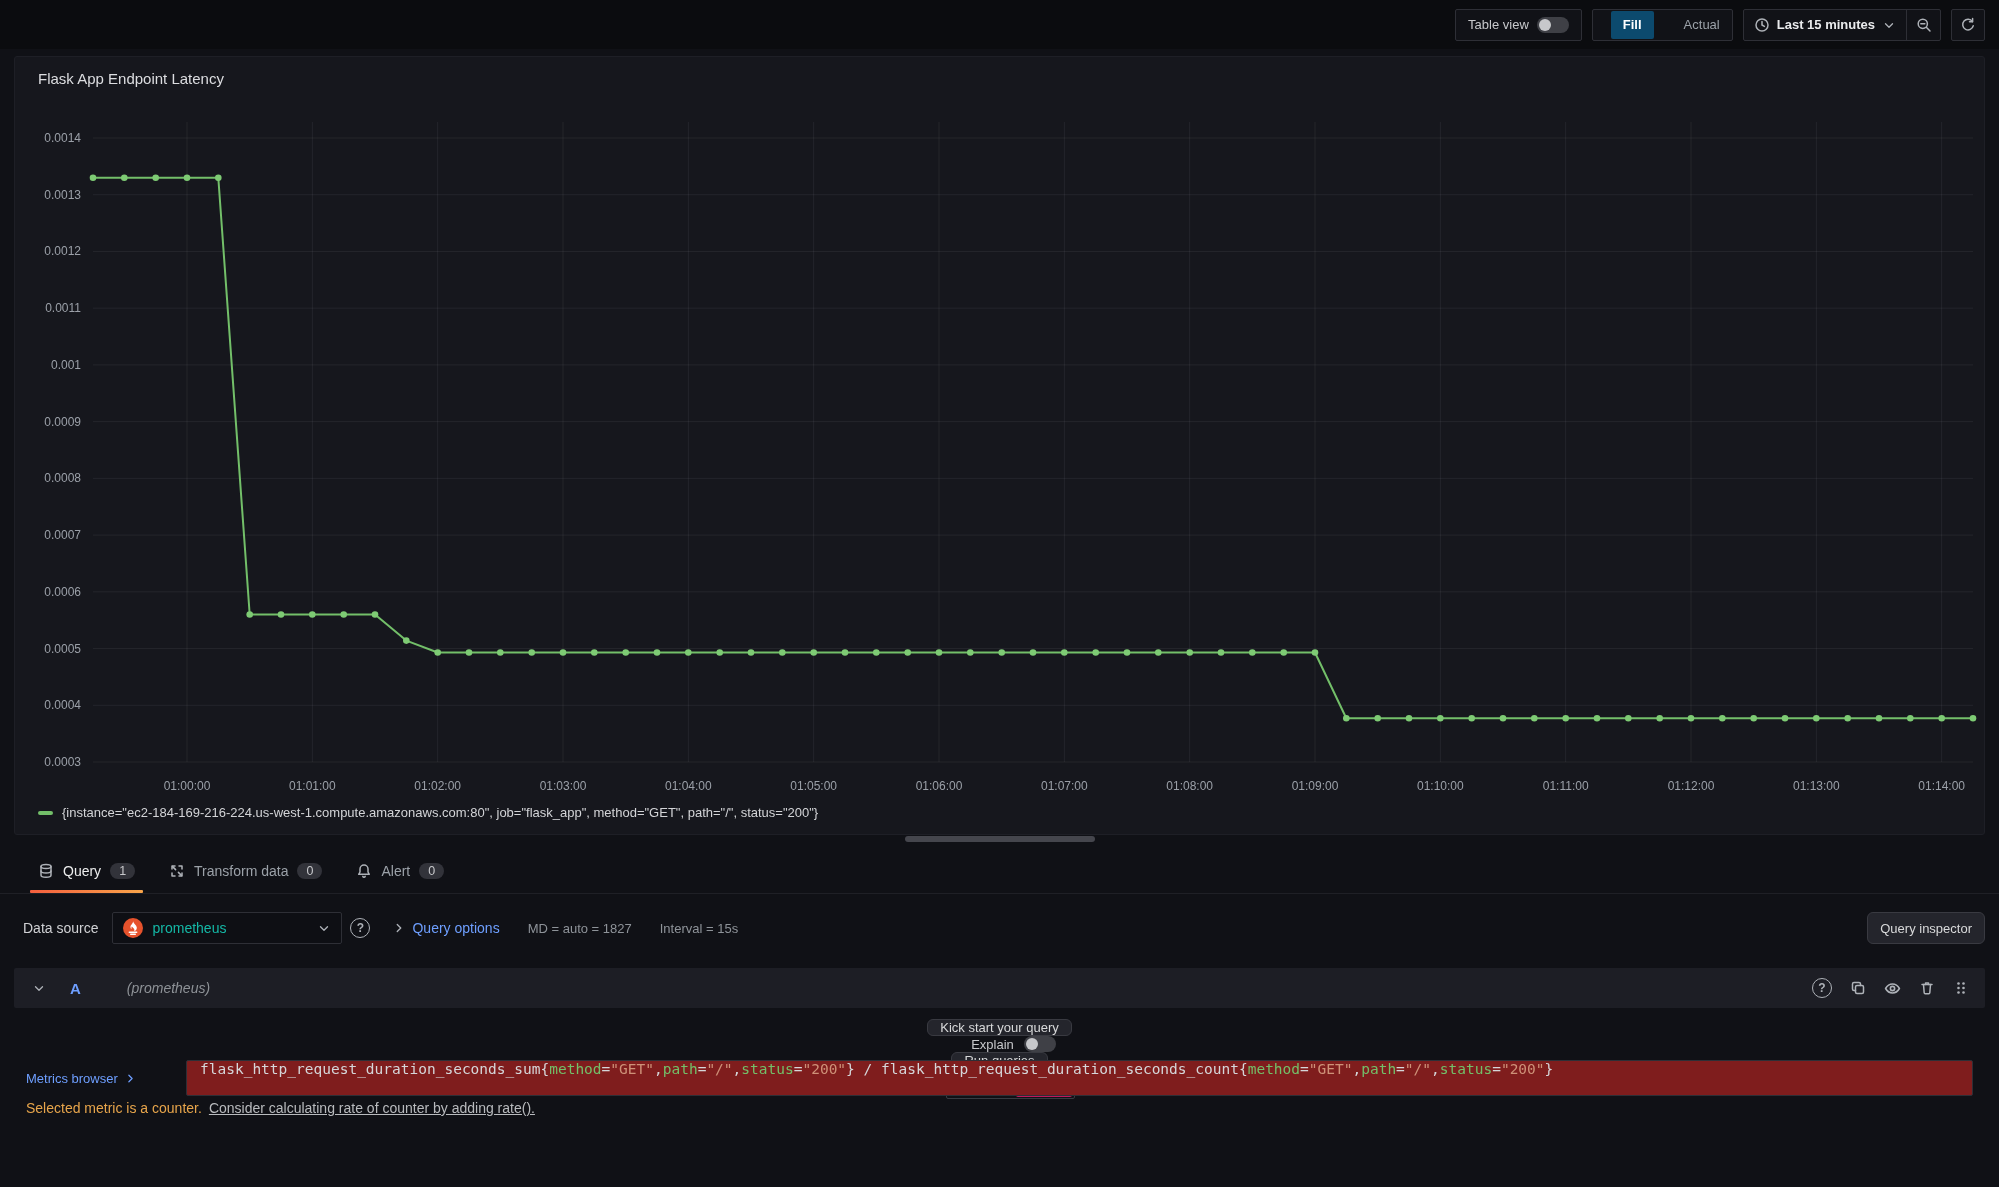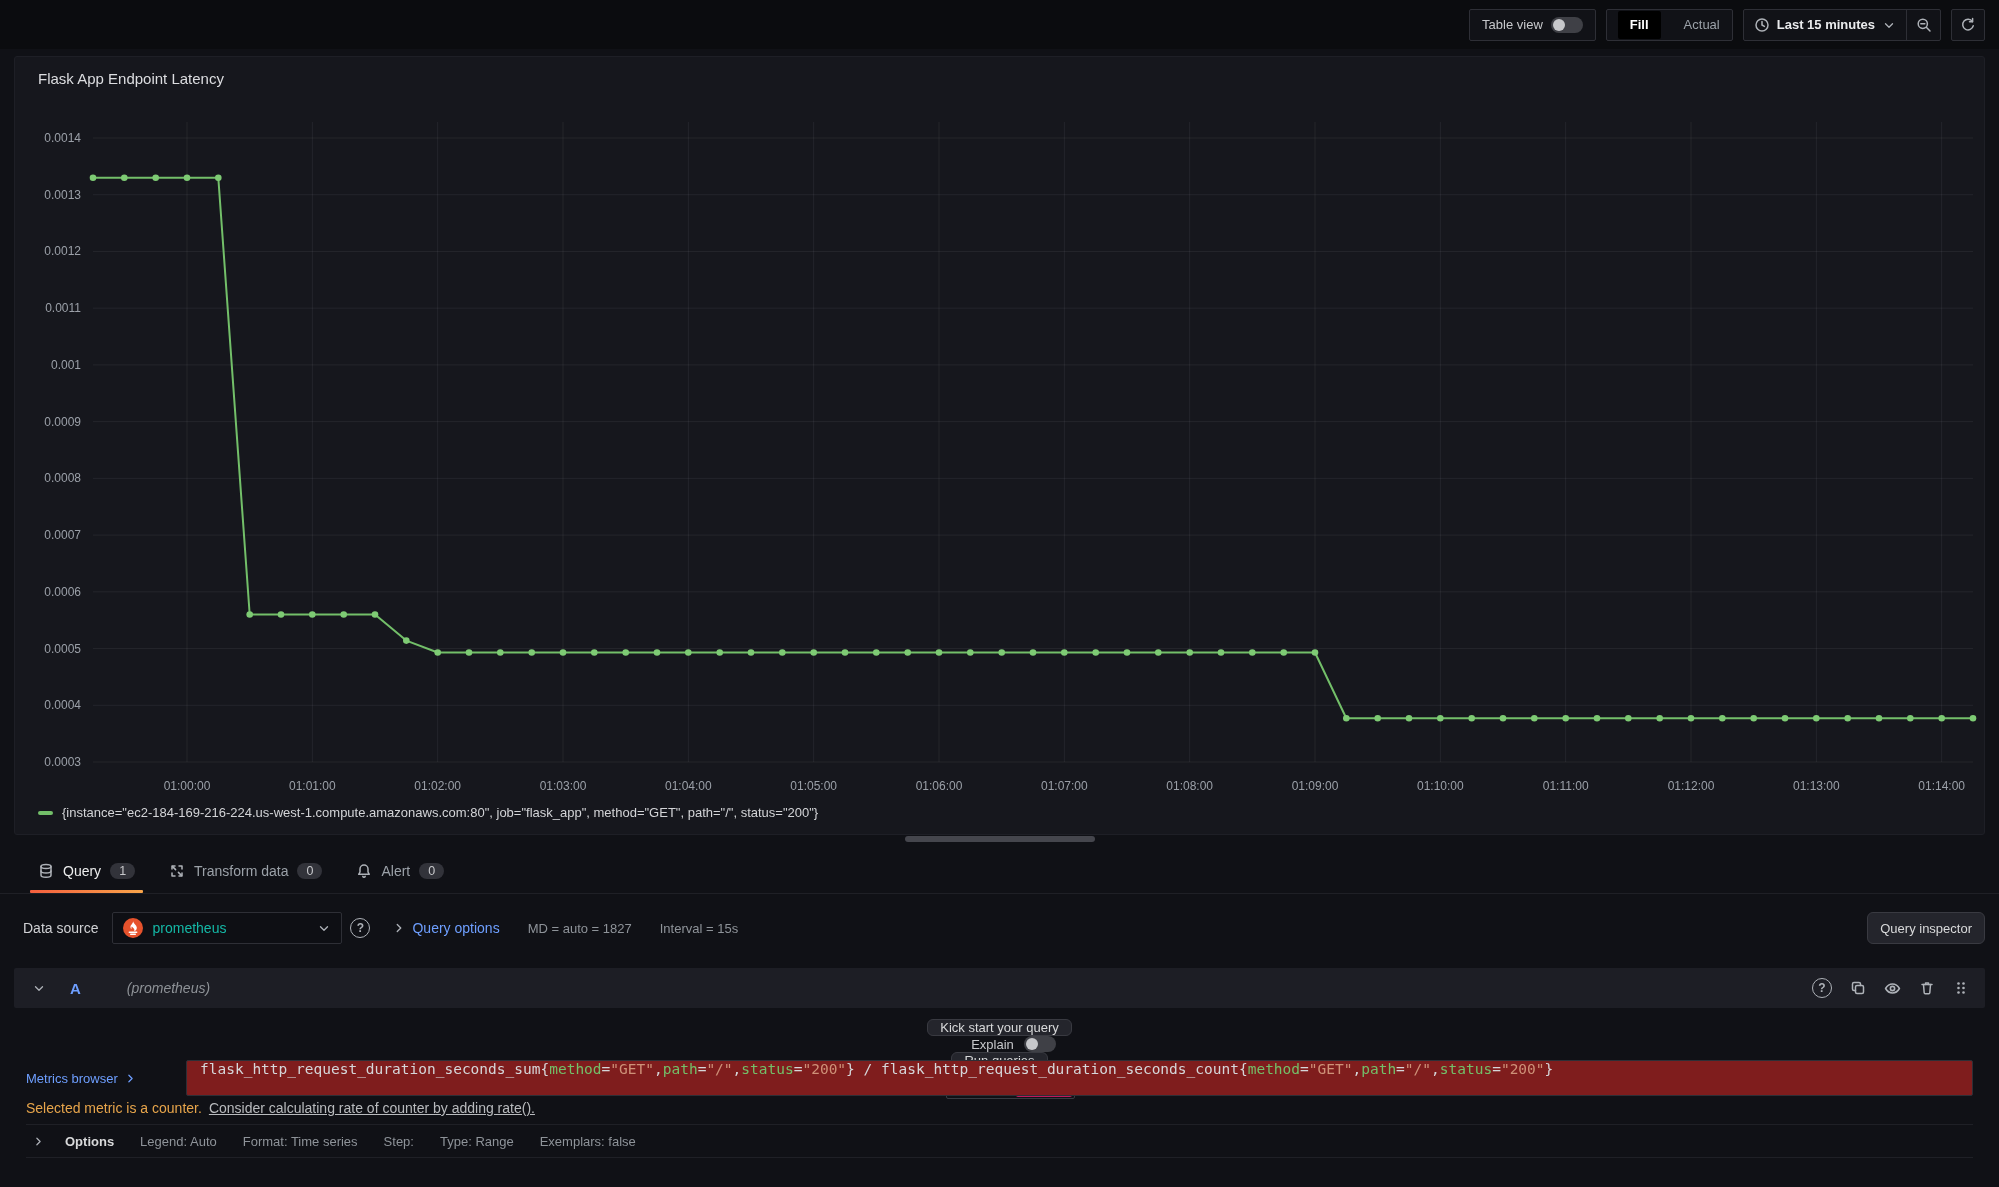--- a/index.html
+++ b/index.html
@@ -3,21 +3,21 @@
 <meta charset="utf-8">
 <style>
   * { margin:0; padding:0; box-sizing:border-box; }
   html,body { width:1999px; height:1187px; background:#101116; font-family:"Liberation Sans",sans-serif; color:#d8d9da; overflow:hidden; }
   .app { position:relative; width:1999px; height:1187px; background:#101116; }
 
   
   .topbar { position:absolute; top:0; left:0; width:100%; height:49px; background:#0b0c0f; display:flex; align-items:center; justify-content:flex-end; gap:10px; padding-right:14px; }
   .tb-group { display:flex; align-items:center; height:32px; border:1px solid #2e2f36; border-radius:2px; background:#111217; }
   .tb-group .seg { display:flex; align-items:center; height:100%; padding:0 12px; font-size:13px; color:#9ba1a8; cursor:pointer; }
-  .tb-group .seg.active { background:#000000; color:#ffffff; font-weight:700; border-radius:2px; margin:11px; height:28px; }
+  .tb-group .seg.active { background:#0c4a6e; color:#ffffff; font-weight:700; border-radius:2px; margin:18px; height:28px; }
   .tableview { gap:8px; padding:0 12px; font-size:13px; color:#c7c8cb; }
   .toggle { width:32px; height:16px; border-radius:9px; background:#3f4046; position:relative; cursor:pointer; flex:0 0 auto; }
   .toggle .knob { position:absolute; left:2px; top:2px; width:12px; height:12px; border-radius:50%; background:#c7c8cb; }
   .timepick { display:flex; align-items:center; }
   .timepick .tp-main { display:flex; align-items:center; gap:7px; padding:0 10px; height:100%; font-size:13px; font-weight:700; color:#eaebed; cursor:pointer; }
   .timepick .tp-zoom { border-left:1px solid #2e2f36; width:34px; height:100%; display:flex; align-items:center; justify-content:center; cursor:pointer; }
   .iconbtn { width:34px; height:32px; display:flex; align-items:center; justify-content:center; border:1px solid #2e2f36; border-radius:2px; background:#111217; cursor:pointer; }
   svg.ic { stroke:#aeb2b8; fill:none; stroke-width:1.5; stroke-linecap:round; stroke-linejoin:round; }
   svg.ic.fill { fill:#aeb2b8; stroke:none; }
 
@@ -379,25 +379,14 @@
         </svg>
     </span>
     <div class="code-input"><span class="tok-plain">flask_http_request_duration_seconds_sum{</span><span class="tok-label">method</span><span class="tok-plain">=</span><span class="tok-value">"GET"</span><span class="tok-plain">,</span><span class="tok-label">path</span><span class="tok-plain">=</span><span class="tok-value">"/"</span><span class="tok-plain">,</span><span class="tok-label">status</span><span class="tok-plain">=</span><span class="tok-value">"200"</span><span class="tok-plain">} / flask_http_request_duration_seconds_count{</span><span class="tok-label">method</span><span class="tok-plain">=</span><span class="tok-value">"GET"</span><span class="tok-plain">,</span><span class="tok-label">path</span><span class="tok-plain">=</span><span class="tok-value">"/"</span><span class="tok-plain">,</span><span class="tok-label">status</span><span class="tok-plain">=</span><span class="tok-value">"200"</span><span class="tok-plain">}</span></div>
   </div>
 
   <div class="warn-row">
     <span class="warn-text">Selected metric is a counter.</span>
     <span class="warn-link">Consider calculating rate of counter by adding rate().</span>
   </div>
 
-  <div class="opt-row">
-    <svg class="ic opt-chev" width="13" height="13" viewBox="0 0 16 16">
-        <polyline points="6 4 10 8 6 12"></polyline>
-      </svg>
-    <span class="opt-label">Options</span>
-    <span class="opt-meta">Legend: Auto</span>
-    <span class="opt-meta">Format: Time series</span>
-    <span class="opt-meta">Step:</span>
-    <span class="opt-meta">Type: Range</span>
-    <span class="opt-meta">Exemplars: false</span>
-  </div>
 
 </div>
 
 </body></html>

